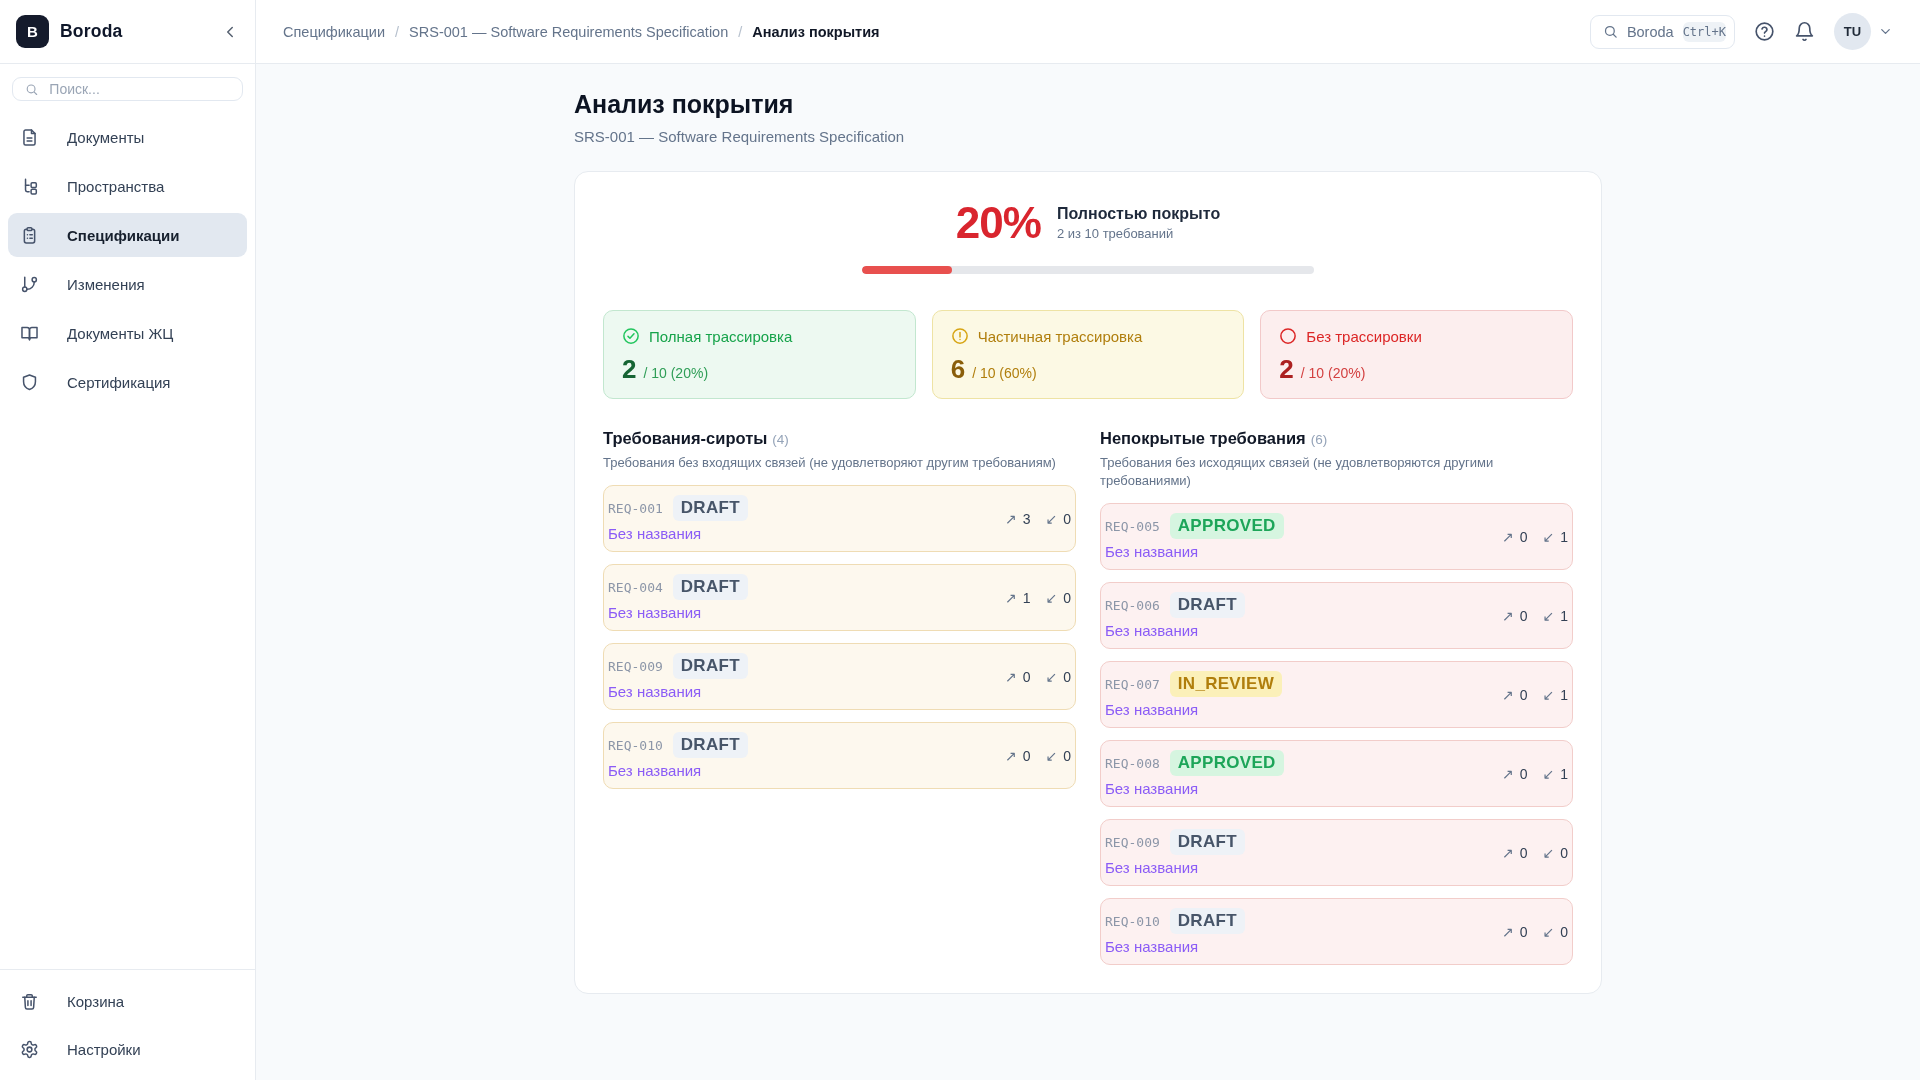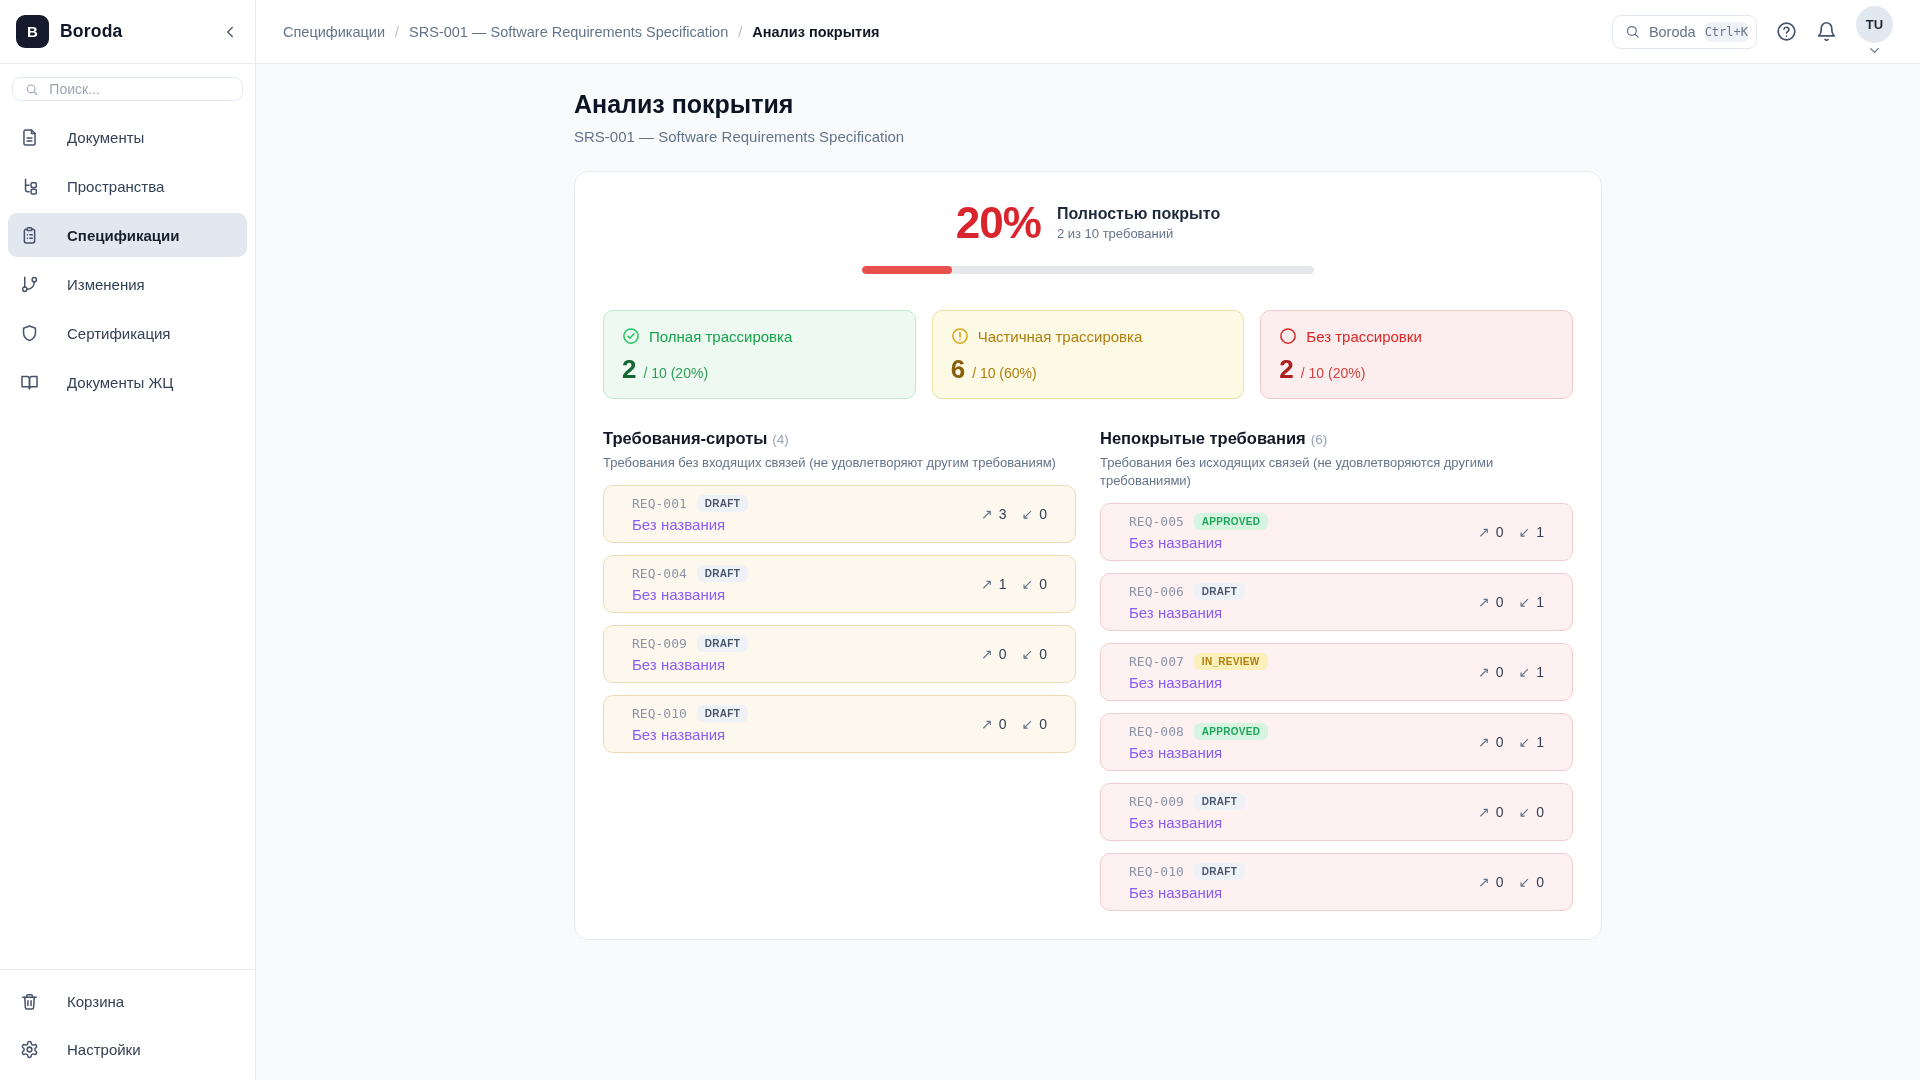--- a/index.html
+++ b/index.html
@@ -62,21 +62,21 @@
   .topbar-right { margin-left:auto; display:flex; align-items:center; gap:19px; }
   .search-pill {
     display:flex; align-items:center; gap:9px; border:1px solid #e2e8f0;
     border-radius:9px; padding:6px 8px 6px 12px; color:#64748b; font-size:14.5px; cursor:pointer;
   }
   .kbd {
     background:#eef2f6; border-radius:6px; padding:3px 0;
     font-family:"DejaVu Sans Mono", monospace; font-size:12px; color:#64748b;
   }
   .icon-btn { color:#46536b; display:flex; cursor:pointer; }
-  .avatar-wrap { display:flex; align-items:center; cursor:pointer;flex-direction:column; }
+  .avatar-wrap { display:flex; align-items:center; gap:7px; cursor:pointer; }
   .avatar {
     width:37px; height:37px; border-radius:50%; background:#e2e8f0;
     display:flex; align-items:center; justify-content:center;
     font-size:13px; font-weight:700; color:#1f2937;
   }
 
   
   .main { margin-left:256px; padding-top:64px; }
   .container { width:1028px; margin:0 auto; }
   .page-title { margin:26px 0 0; font-size:25px; font-weight:700; color:#0c1322; }
@@ -120,29 +120,29 @@
   .tone-red .st-ic { color:#dc2626; }
   .tone-red .stat-value { color:#ac2020; }
   .tone-red .stat-detail { color:#d34040; }
 
   .req-cols { display:grid; grid-template-columns:1fr 1fr; gap:24px; margin-top:30px; }
   .col-title-row { font-size:16.5px; font-weight:700; color:#111827; }
   .col-count { font-size:13.5px; color:#94a3b8; font-weight:400; margin-left:5px; }
   .col-desc { margin-top:6px; font-size:13px; color:#64748b; line-height:1.4; }
   .req-list { margin-top:13px; display:flex; flex-direction:column; gap:12px; }
   .req-item {
-    border-radius:10px; border:1px solid; padding:9px 28px; min-height:56px;
+    border-radius:10px; border:1px solid; padding:9px 4px; min-height:56px;
     display:flex; align-items:center; justify-content:space-between; cursor:pointer;gap:20px;
   }
   .req-item.warm { background:#fdf8ee; border-color:#efdcb4; }
   .req-item.rose { background:#fdf1f1; border-color:#f2cdca; }
   .req-id-row { display:flex; align-items:center; gap:10px; }
   .req-id { font-family:"DejaVu Sans Mono", monospace; font-size:13px; color:#8c96a8; }
   .badge {
-    font-size:10px; font-weight:700; padding:3px 8px; border-radius:6px; letter-spacing:.3px;
+    font-size:17px; font-weight:700; padding:3px 8px; border-radius:6px; letter-spacing:.3px;
   }
   .badge.draft    { background:#eef2f7; color:#475569; }
   .badge.approved { background:#d6f5e0; color:#1da559; }
   .badge.review   { background:#fbf0b9; color:#b07e0c; }
   .req-name { margin-top:4px; font-size:15px; color:#8b5cf6; }
   .req-links { display:flex; gap:15px; align-items:center; font-size:14px; color:#334155; }
   .link-pair { display:flex; gap:6px; align-items:center; }
   .arrow-glyph { color:#64748b; font-size:14px; }
 </style>
 </head>
@@ -208,33 +208,33 @@
             <circle cx="18" cy="6" r="2.7"></circle>
             <circle cx="6" cy="18" r="2.7"></circle>
             <path d="M18 9a9 9 0 0 1-9 9"></path>
           </svg>
       </span>
       <span>Изменения</span>
     </div>
     <div class="sb-item">
       <span class="nav-ic">
         <svg width="19" height="19" viewBox="0 0 24 24" fill="none" stroke="currentColor" stroke-width="1.9" stroke-linecap="round" stroke-linejoin="round">
-            <path d="M12 2.5l7.5 2.8v5.6c0 4.8-3.2 8.2-7.5 9.9-4.3-1.7-7.5-5.1-7.5-9.9V5.3z"></path>
-          </svg>
-      </span>
-      <span>Сертификация</span>
-    </div>
-    <div class="sb-item">
-      <span class="nav-ic">
-        <svg width="19" height="19" viewBox="0 0 24 24" fill="none" stroke="currentColor" stroke-width="1.9" stroke-linecap="round" stroke-linejoin="round">
             <path d="M2.5 4.5H9a3 3 0 0 1 3 3V20a2.5 2.5 0 0 0-2.5-2.5h-7z"></path>
             <path d="M21.5 4.5H15a3 3 0 0 0-3 3V20a2.5 2.5 0 0 1 2.5-2.5h7z"></path>
           </svg>
       </span>
       <span>Документы ЖЦ</span>
+    </div>
+    <div class="sb-item">
+      <span class="nav-ic">
+        <svg width="19" height="19" viewBox="0 0 24 24" fill="none" stroke="currentColor" stroke-width="1.9" stroke-linecap="round" stroke-linejoin="round">
+            <path d="M12 2.5l7.5 2.8v5.6c0 4.8-3.2 8.2-7.5 9.9-4.3-1.7-7.5-5.1-7.5-9.9V5.3z"></path>
+          </svg>
+      </span>
+      <span>Сертификация</span>
     </div>
   </nav>
 
   <div class="sb-footer">
     <div class="sb-item">
       <span class="nav-ic">
         <svg width="19" height="19" viewBox="0 0 24 24" fill="none" stroke="currentColor" stroke-width="1.9" stroke-linecap="round" stroke-linejoin="round">
             <path d="M3.5 6.5h17"></path>
             <path d="M8.5 6.5V4.8a1.3 1.3 0 0 1 1.3-1.3h4.4a1.3 1.3 0 0 1 1.3 1.3v1.7"></path>
             <path d="M6 6.5l.8 13.1a2 2 0 0 0 2 1.9h6.4a2 2 0 0 0 2-1.9l.8-13.1"></path>

